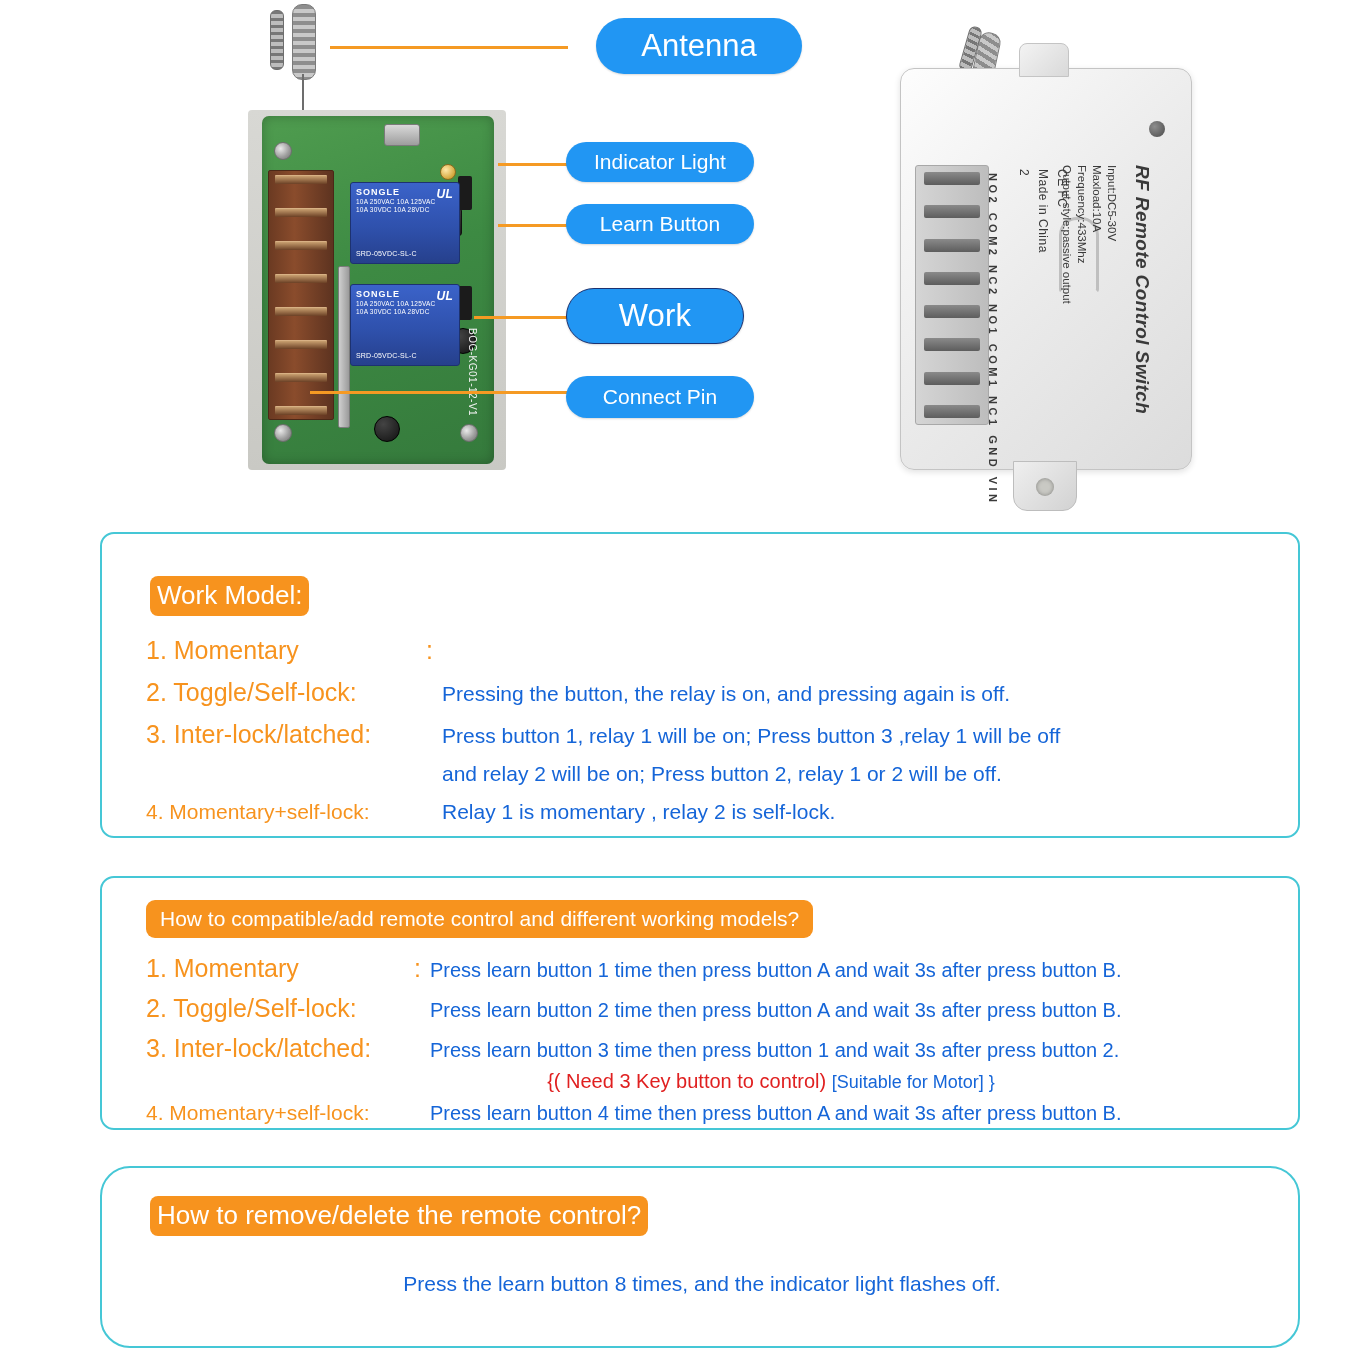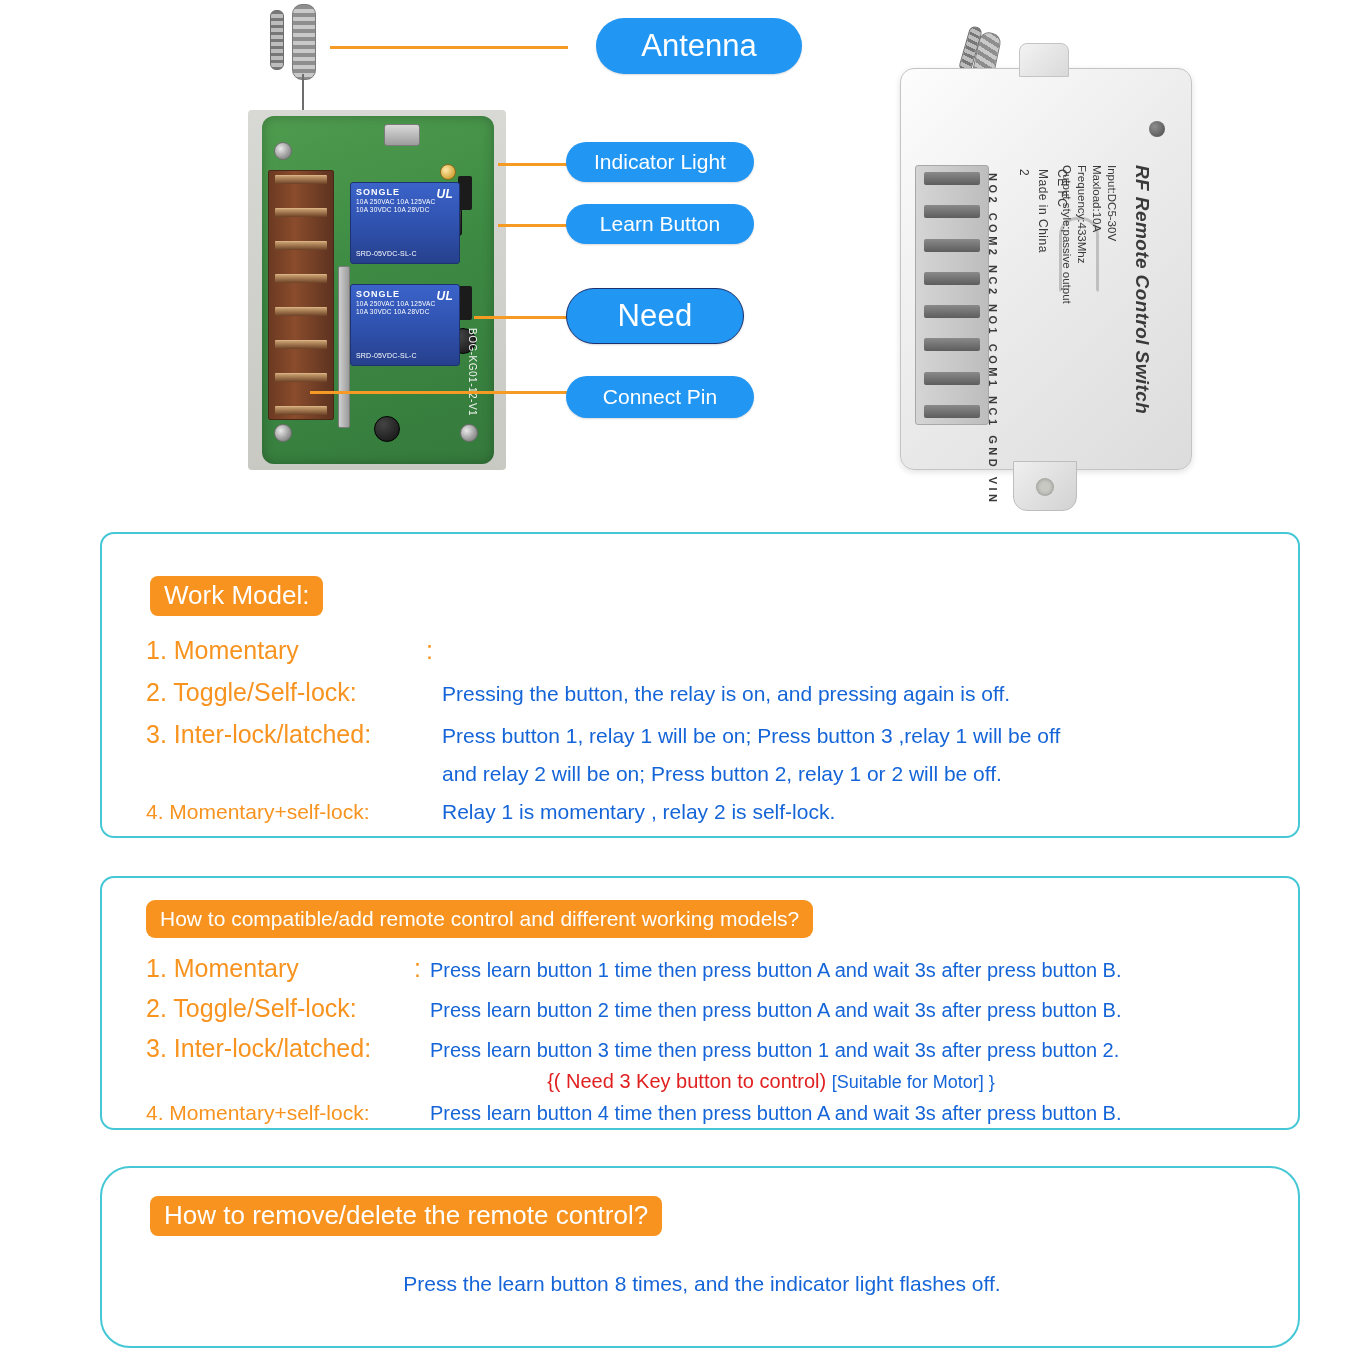--- a/index.html
+++ b/index.html
@@ -36,21 +36,21 @@
     left: 0; top: 0;
     width: 258px; height: 360px;
     background: linear-gradient(180deg,#d8d8d4 0%, #c9c9c4 100%);
     border-radius: 4px;
   }
   .pcb {
     position: absolute;
     left: 14px; top: 6px;
     width: 232px; height: 348px;
     background: linear-gradient(160deg,#4f9c4f 0%, #3d8a43 45%, #357a3c 100%);
-    border-radius: 12px;
+    border-radius: 7px;
     box-shadow: inset 0 0 12px rgba(0,0,0,.25);
   }
   .pcb .screw {
     position: absolute;
     width: 16px; height: 16px;
     border-radius: 50%;
     background: radial-gradient(circle at 35% 35%, #eaeaea, #9a9a9a 60%, #707070);
     border: 1px solid #6f6f6f;
   }
   .pcb .screw.tl { left: 12px; top: 26px; }
@@ -364,21 +364,21 @@
   }
   .panel.p1 { top: 532px; height: 306px; }
   .panel.p2 { top: 876px; height: 254px; }
   .panel.p3 { top: 1166px; height: 182px; border-radius: 30px; }
 
   .badge {
     display: inline-block;
     background: #f7931e;
     color: #ffffff;
     border-radius: 8px;
-    padding: 5px 14px;
+    padding: 5px 7px;
     font-size: 26px;
     line-height: 1.15;
     white-space: nowrap;
   }
   .badge.small { font-size: 21px; padding: 7px 14px; border-radius: 9px; }
 
   
   .p1-title { position: absolute; left: 48px; top: 42px; }
   .p1-rows { position: absolute; left: 44px; top: 102px; width: 1130px; }
   .p1-rows .r { display: flex; align-items: baseline; margin-bottom: 13px; }
@@ -469,21 +469,21 @@
 
   <div class="leader l-antenna"></div>
   <div class="leader l-indicator"></div>
   <div class="leader l-learn"></div>
   <div class="leader l-relay"></div>
   <div class="leader l-connect"></div>
 
   <div class="callout antenna">Antenna</div>
   <div class="callout indicator">Indicator Light</div>
   <div class="callout learn">Learn Button</div>
-  <div class="callout relay">Need</div>
+  <div class="callout relay">Work</div>
   <div class="callout connect">Connect Pin</div>
 
   <div class="device-wrap">
     <div class="antenna-right">
       <div class="coil2"></div>
       <div class="tip2"></div>
     </div>
     <div class="case">
       <div class="tab-top"></div>
       <div class="mount-bottom"></div>

